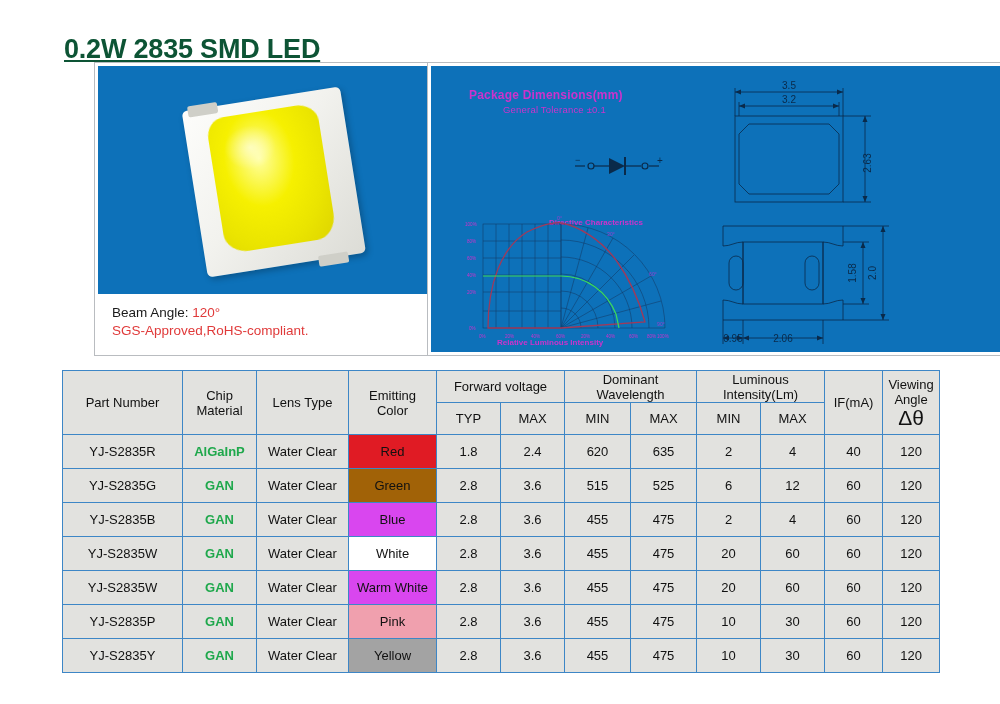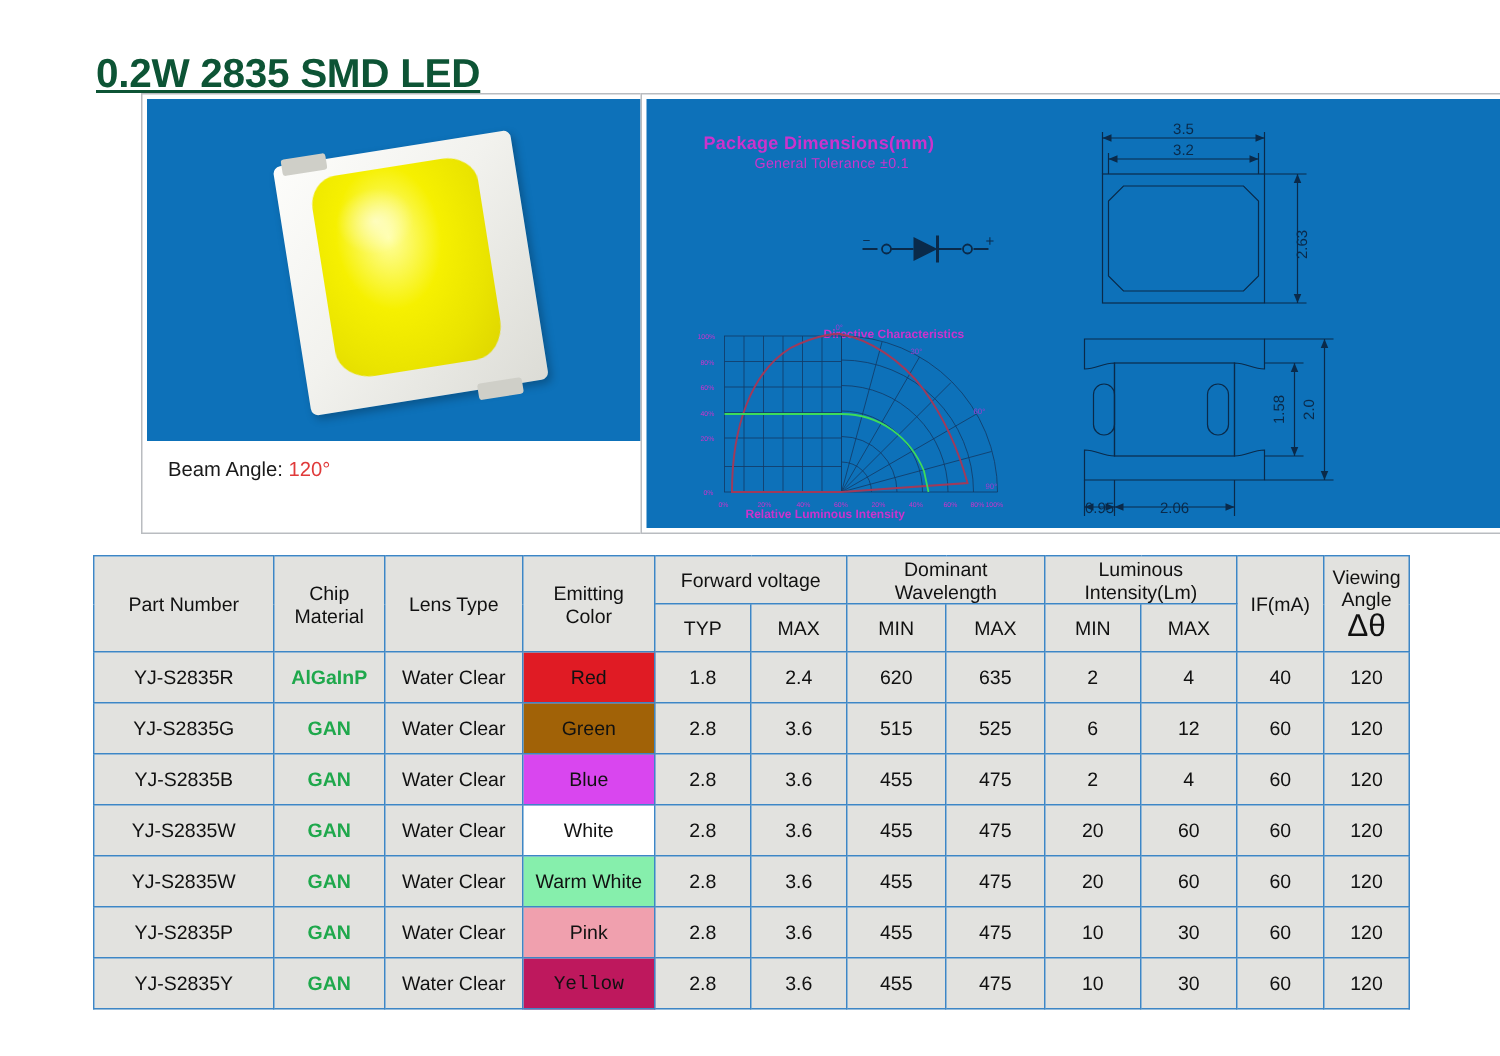--- a/index.html
+++ b/index.html
@@ -219,20 +219,21 @@
       <div class="led-wrap">
         <div class="led-body"></div>
         <div class="led-notch-l"></div>
         <div class="led-notch-r"></div>
         <div class="led-phosphor"></div>
         <div class="led-shine"></div>
       </div>
     </div>
     <div class="spec-text">
       <div><span>Beam Angle: </span><span class="red">120°</span></div>
+      <div class="red">SGS-Approved,RoHS-compliant.</div>
     </div>
   </div>
 
   <div class="panel panel-right">
     <div class="tech-area">
 
       <div class="tech-title">Package Dimensions(mm)</div>
       <div class="tech-subtitle">General Tolerance ±0.1</div>
 
       <svg class="diode-sym" viewBox="0 0 92 24">
@@ -497,21 +498,21 @@
         <td>475</td>
         <td>20</td>
         <td>60</td>
         <td>60</td>
         <td>120</td>
       </tr>
       <tr>
         <td>YJ-S2835W</td>
         <td class="chip">GAN</td>
         <td>Water Clear</td>
-        <td style="background: #86efac; color: rgb(17, 17, 17); margin-left: 25px;">Warm White</td>
+        <td style="background: #d946ef; color: rgb(17, 17, 17); margin-left: 25px;">Warm White</td>
         <td>2.8</td>
         <td>3.6</td>
         <td>455</td>
         <td>475</td>
         <td>20</td>
         <td>60</td>
         <td>60</td>
         <td>120</td>
       </tr>
       <tr>
@@ -525,21 +526,21 @@
         <td>475</td>
         <td>10</td>
         <td>30</td>
         <td>60</td>
         <td>120</td>
       </tr>
       <tr>
         <td>YJ-S2835Y</td>
         <td class="chip">GAN</td>
         <td>Water Clear</td>
-        <td style="background: #be185d; color: rgb(17, 17, 17); font-family: Liberation Mono, monospace;">Yellow</td>
+        <td style="background: #a3a3a3; color: rgb(17, 17, 17);">Yellow</td>
         <td>2.8</td>
         <td>3.6</td>
         <td>455</td>
         <td>475</td>
         <td>10</td>
         <td>30</td>
         <td>60</td>
         <td>120</td>
       </tr>
     </tbody>

